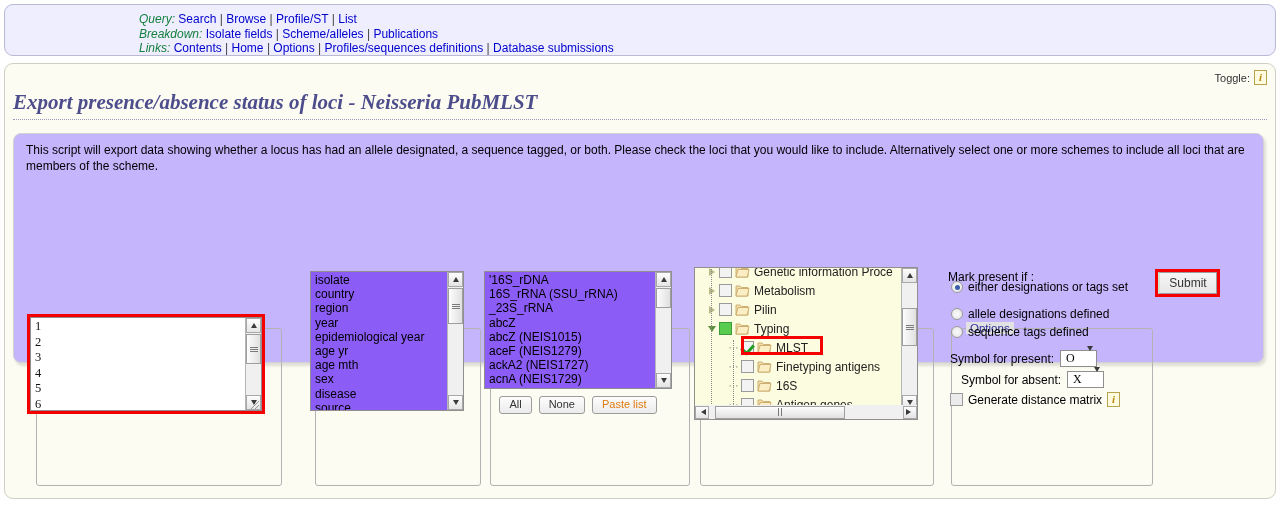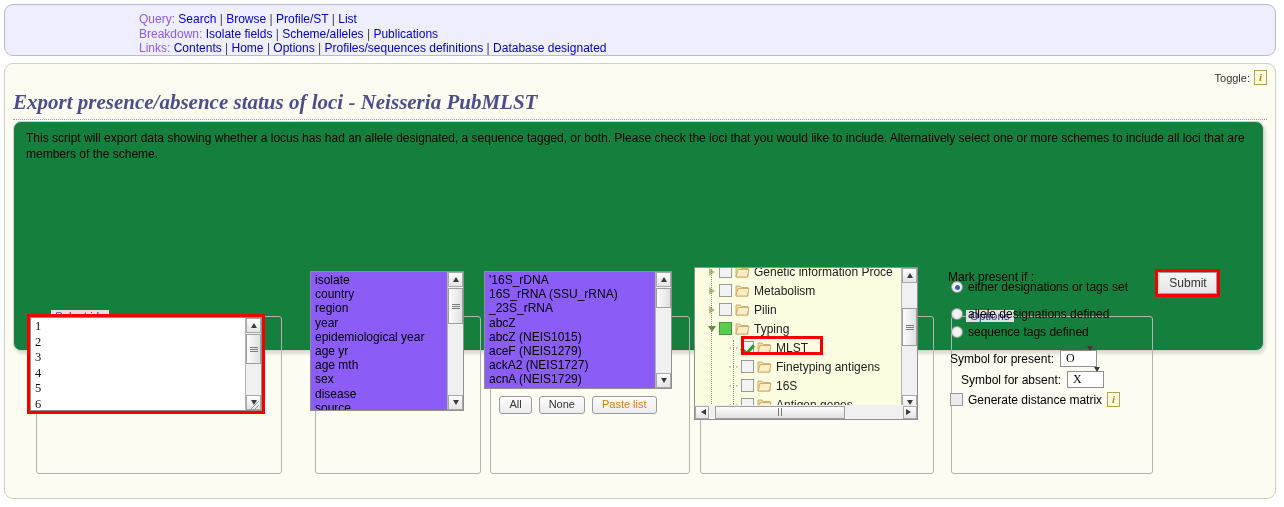--- a/index.html
+++ b/index.html
@@ -30,21 +30,21 @@
   #logo svg { display:block; }
 
   .hdr-lines {
     position: absolute;
     left: 134px; top: 7px;
     line-height: 14.5px;
     font-size: 12px;
     color: #000;
     white-space: nowrap;
   }
-  .hdr-lines .lbl { color:#8b5cf6; }
+  .hdr-lines .lbl { color:#15803d;font-style:italic; }
   .hdr-lines a {
     color: #0000cc;
     text-decoration: none;
   }
   .hdr-lines .sep { color:#444; }
 
   
   #page {
     position: absolute;
     left: 4px; top: 63px;
@@ -92,23 +92,23 @@
     font-weight: bold;
     font-size: 21px;
     color: #4d4d8c;
     letter-spacing: 0px;
     white-space: nowrap;
   }
 
   
   #card {
     position: absolute;
-    left: 8px; top: 57px;
+    left: 8px; top: 69px;
     width: 1251px; height: 230px;
-    background: #15803d;
+    background: #c4b5fd;
     border: 1px solid #d2d2d2;
     border-radius: 8px;
     box-sizing: border-box;
     box-shadow: 2px 3px 3px rgba(0,0,0,0.12);
   }
   #intro {
     position: absolute;
     left: 12px; top: 8px;
     width: 1226px;
     font-size: 12px;
@@ -458,21 +458,21 @@
     <div>
       <span class="lbl">Query:</span>
       <a href="#">Search</a><span class="sep"> | </span><a href="#">Browse</a><span class="sep"> | </span><a href="#">Profile/ST</a><span class="sep"> | </span><a href="#">List</a>
     </div>
     <div>
       <span class="lbl">Breakdown:</span>
       <a href="#">Isolate fields</a><span class="sep"> | </span><a href="#">Scheme/alleles</a><span class="sep"> | </span><a href="#">Publications</a>
     </div>
     <div>
       <span class="lbl">Links:</span>
-      <a href="#">Contents</a><span class="sep"> | </span><a href="#">Home</a><span class="sep"> | </span><a href="#">Options</a><span class="sep"> | </span><a href="#">Profiles/sequences definitions</a><span class="sep"> | </span><a href="#">Database designated</a>
+      <a href="#">Contents</a><span class="sep"> | </span><a href="#">Home</a><span class="sep"> | </span><a href="#">Options</a><span class="sep"> | </span><a href="#">Profiles/sequences definitions</a><span class="sep"> | </span><a href="#">Database submissions</a>
     </div>
   </div>
 </div>
 
 <div id="page">
 
   <div id="toggle-bar">
     <span>Toggle:</span>
     <span class="info-i">i</span>
   </div>

